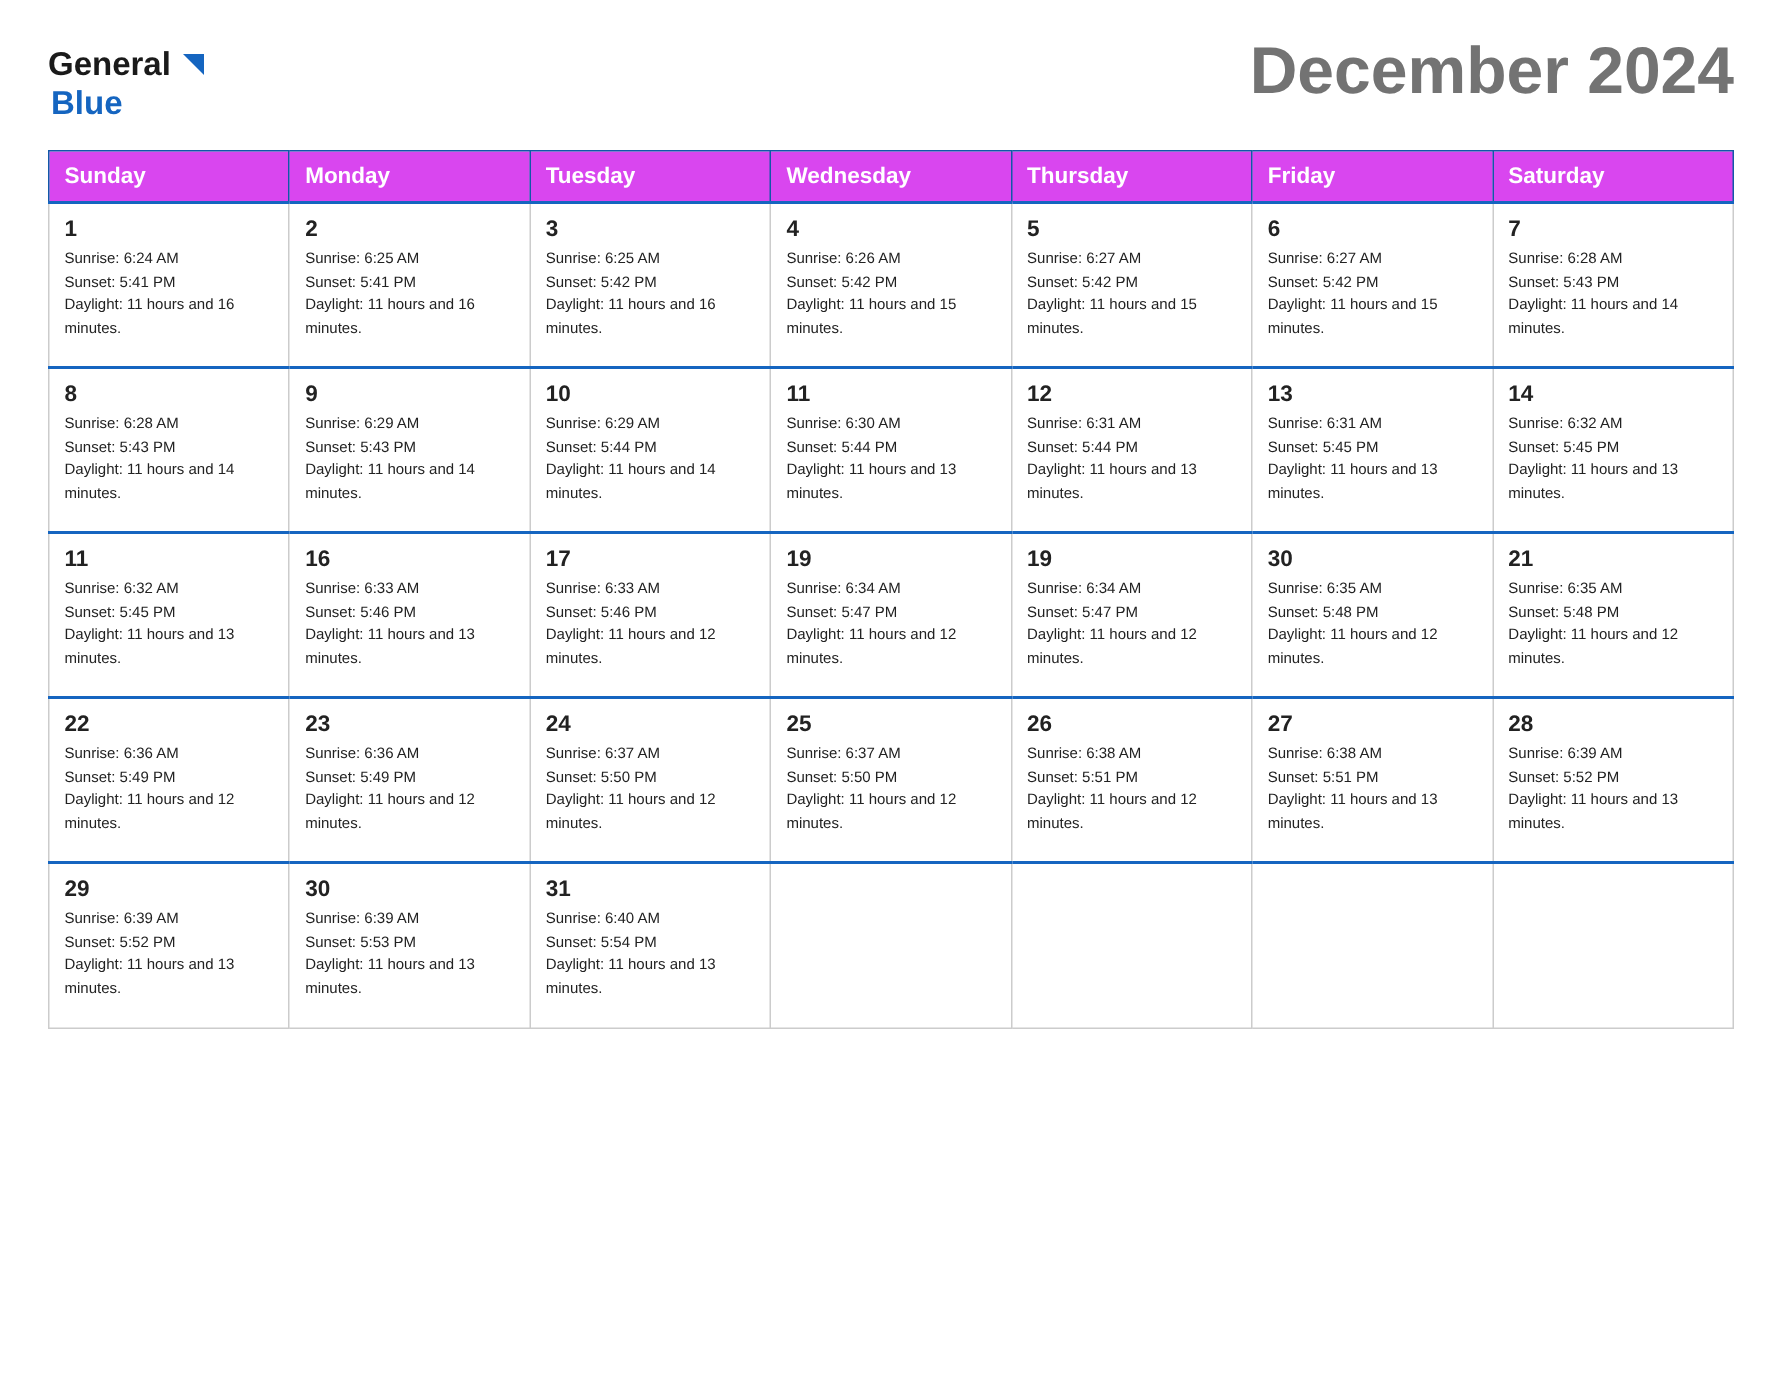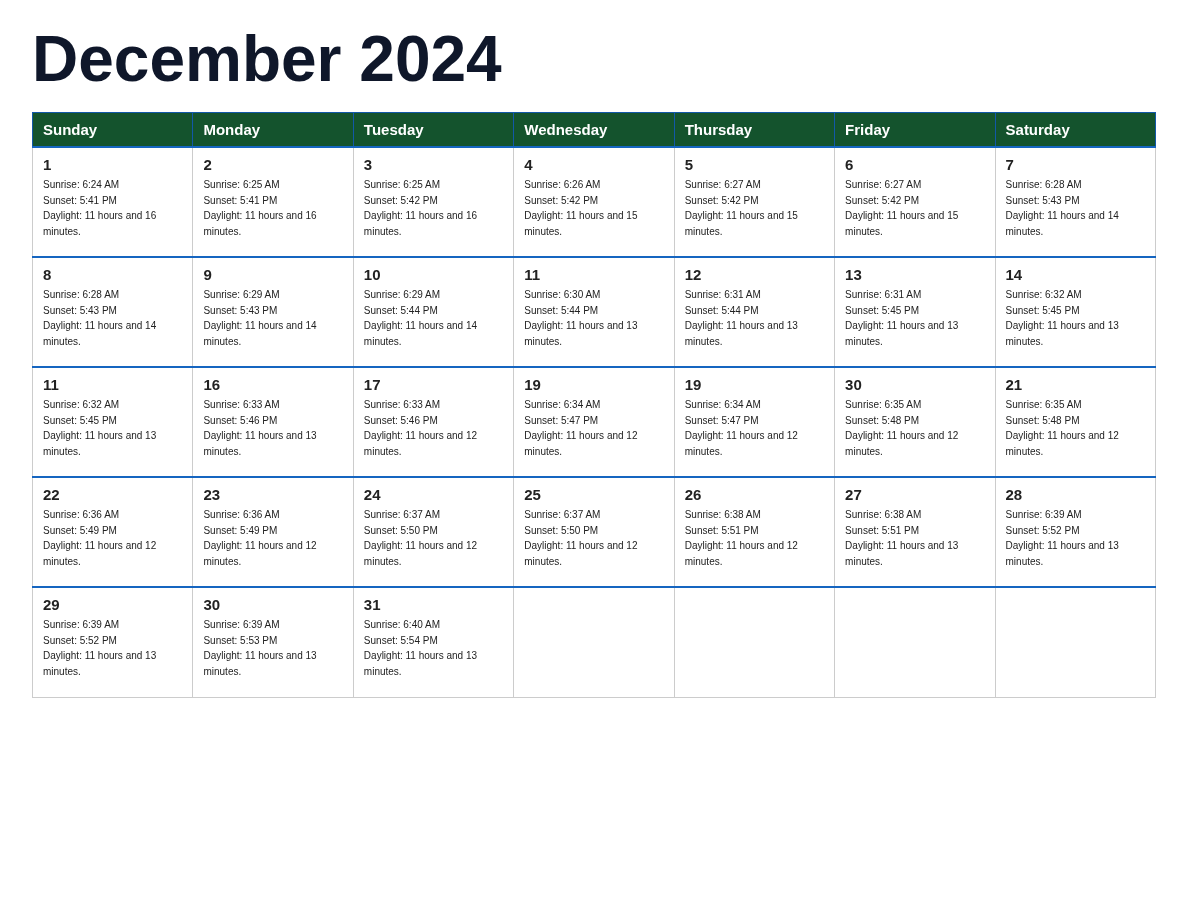--- a/index.html
+++ b/index.html
@@ -34,37 +34,37 @@
     .logo-block {
       display: flex;
       flex-direction: column;
     }
     .logo-row1 { display: flex; align-items: center; }
     .logo-row2 { display: flex; align-items: center; padding-left: 2px; }
     .title-block {
       text-align: right;
     }
     .month-year {
-      font-size: 64px;
-      font-weight: bold;
-      color: #0f172a;
+      font-size: 44px;
+      font-weight: bold;
+      color: #737373;
       line-height: 1.1;
     }
     .location {
       font-size: 22px;
       color: #555;
       margin-top: 4px;
     }
     table {
       width: 100%;
       border-collapse: collapse;
       table-layout: fixed;
     }
     thead tr th {
-      background: #14532d;
+      background: #d946ef;
       color: #fff;
       font-size: 15px;
       font-weight: bold;
       padding: 8px 10px;
       text-align: left;
       border: 1px solid #1258a8;
     }
     tbody tr td {
       vertical-align: top;
       padding: 8px 10px;
@@ -89,20 +89,33 @@
       color: #222;
     }
     .empty-cell {
       background: #fff;
     }
   </style>
 </head>
 <body>
 
 <div class="header">
+  <div class="logo">
+    <div class="logo-block">
+      <div class="logo-row1">
+        <span class="logo-text-general">General</span>
+        <svg width="22" height="22" viewBox="0 0 22 22" style="margin-left:2px;margin-top:0px;">
+          <polygon points="6,4 20,4 20,18" fill="#1565c0"></polygon>
+        </svg>
+      </div>
+      <div class="logo-row2">
+        <span class="logo-text-blue">Blue</span>
+      </div>
+    </div>
+  </div>
   <div class="title-block">
     <div class="month-year">December 2024</div>
   </div>
 </div>
 
 <table>
   <thead>
     <tr>
     <th>Sunday</th>
         <th>Monday</th>

